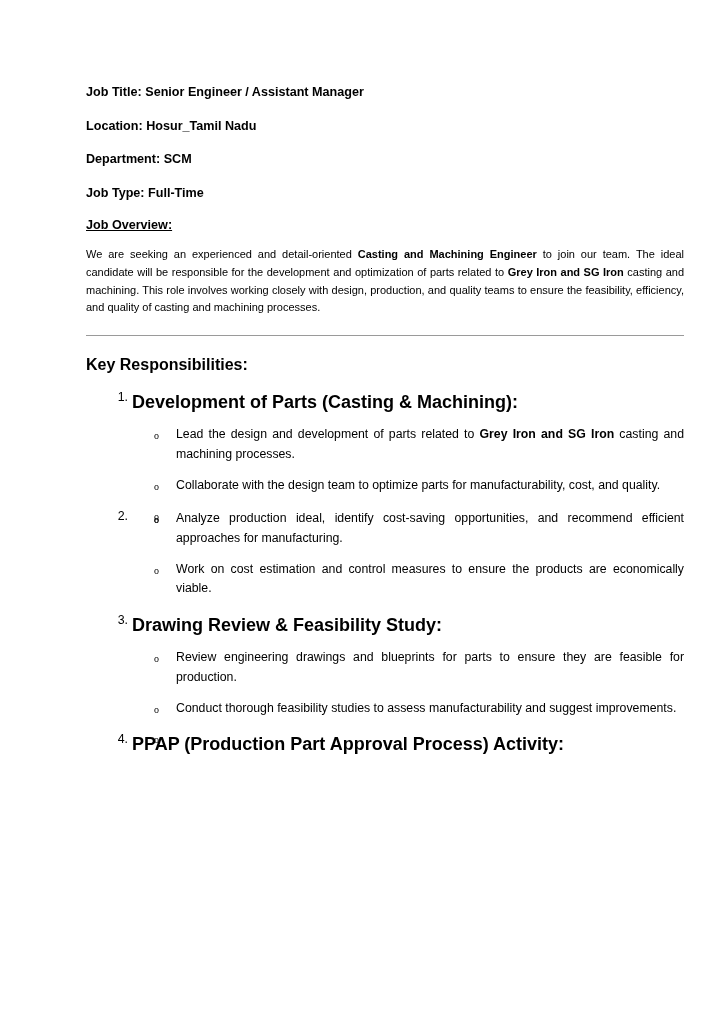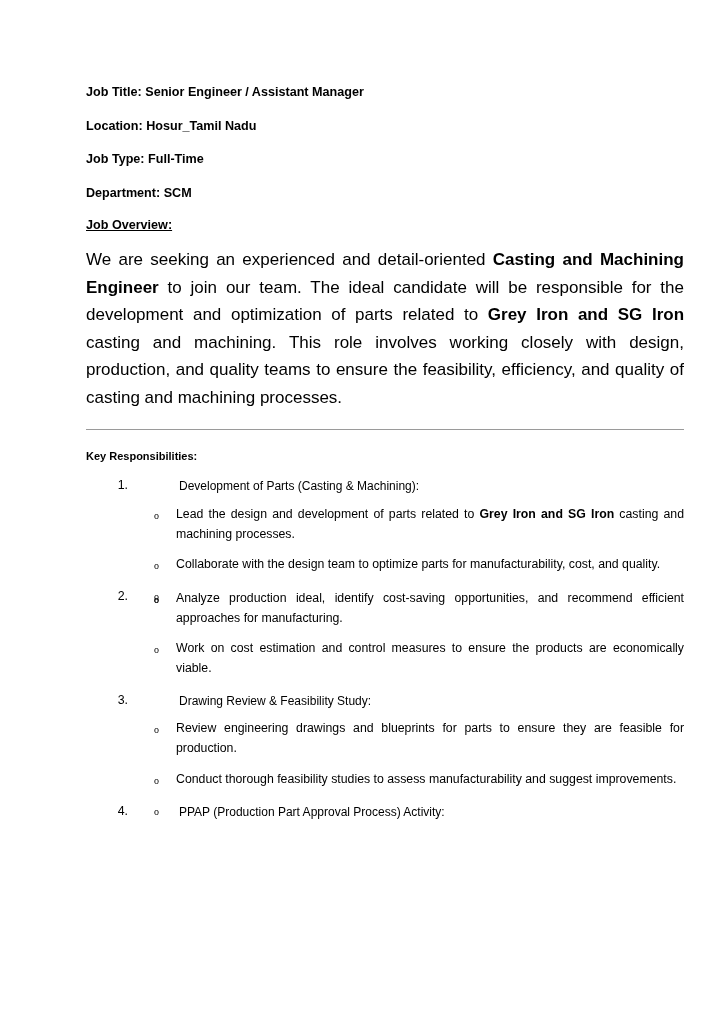--- a/index.html
+++ b/index.html
@@ -30,33 +30,33 @@
   .meta-line .val {
     font-weight: bold;
   }
   .section-head {
     font-size: 12.6px;
     font-weight: bold;
     margin: 0 0 14px 0;
     text-decoration: underline;
   }
   .overview-para {
-    font-size: 17px;
+    font-size: 11px;
     line-height: 1.62;
     text-align: justify;
     margin: 0 0 18px 0;
   }
   .overview-para b { font-weight: bold; }
   hr.rule {
     border: none;
     border-top: 1px solid #9a9a9a;
     margin: 14px 0 20px 0;
   }
   .resp-head {
-    font-size: 11px;
+    font-size: 16px;
     font-weight: bold;
     margin: 0 0 16px 0;
   }
   ol.resp-list {
     list-style: none;
     margin: 0;
     padding: 0;
   }
   ol.resp-list > li {
     margin: 0 0 10px 0;
@@ -65,25 +65,24 @@
   }
   .num {
     position: absolute;
     left: 22px;
     top: 0;
     font-size: 12.4px;
     width: 20px;
     text-align: right;
   }
   .resp-title {
-    font-size: 12px;
-    font-weight: normal;
+    font-size: 18px;
+    font-weight: bold;
     line-height: 1.4;
     margin-bottom: 10px;
-    margin-left: 47px;
   }
   ul.sub-list {
     list-style: none;
     margin: 0 0 14px 0;
     padding: 0;
   }
   ul.sub-list > li {
     position: relative;
     padding-left: 44px;
     margin-bottom: 11px;
@@ -103,22 +102,22 @@
   .last-item { margin-bottom: 0; }
 </style>
 </head>
 <body>
 
 <div class="page">
 
   <div id="meta-block">
       <div class="meta-line"><span>Job Title:</span><span class="val"> Senior Engineer / Assistant Manager</span></div>
       <div class="meta-line"><span>Location:</span><span class="val"> Hosur_Tamil Nadu</span></div>
+      <div class="meta-line"><span>Department:</span><span class="val"> SCM</span></div>
       <div class="meta-line"><span>Job Type:</span><span class="val"> Full-Time</span></div>
-      <div class="meta-line"><span>Department:</span><span class="val"> SCM</span></div>
     </div>
 
   <div class="section-head">Job Overview:</div>
 
   <p class="overview-para" id="overview-para"><span>We are seeking an experienced and detail-oriented </span><b>Casting and Machining Engineer</b><span> to join our team. The ideal candidate will be responsible for the development and optimization of parts related to </span><b>Grey Iron and SG Iron</b><span> casting and machining. This role involves working closely with design, production, and quality teams to ensure the feasibility, efficiency, and quality of casting and machining processes.</span></p>
 
   <hr class="rule">
 
   <div class="resp-head">Key Responsibilities:</div>
 

